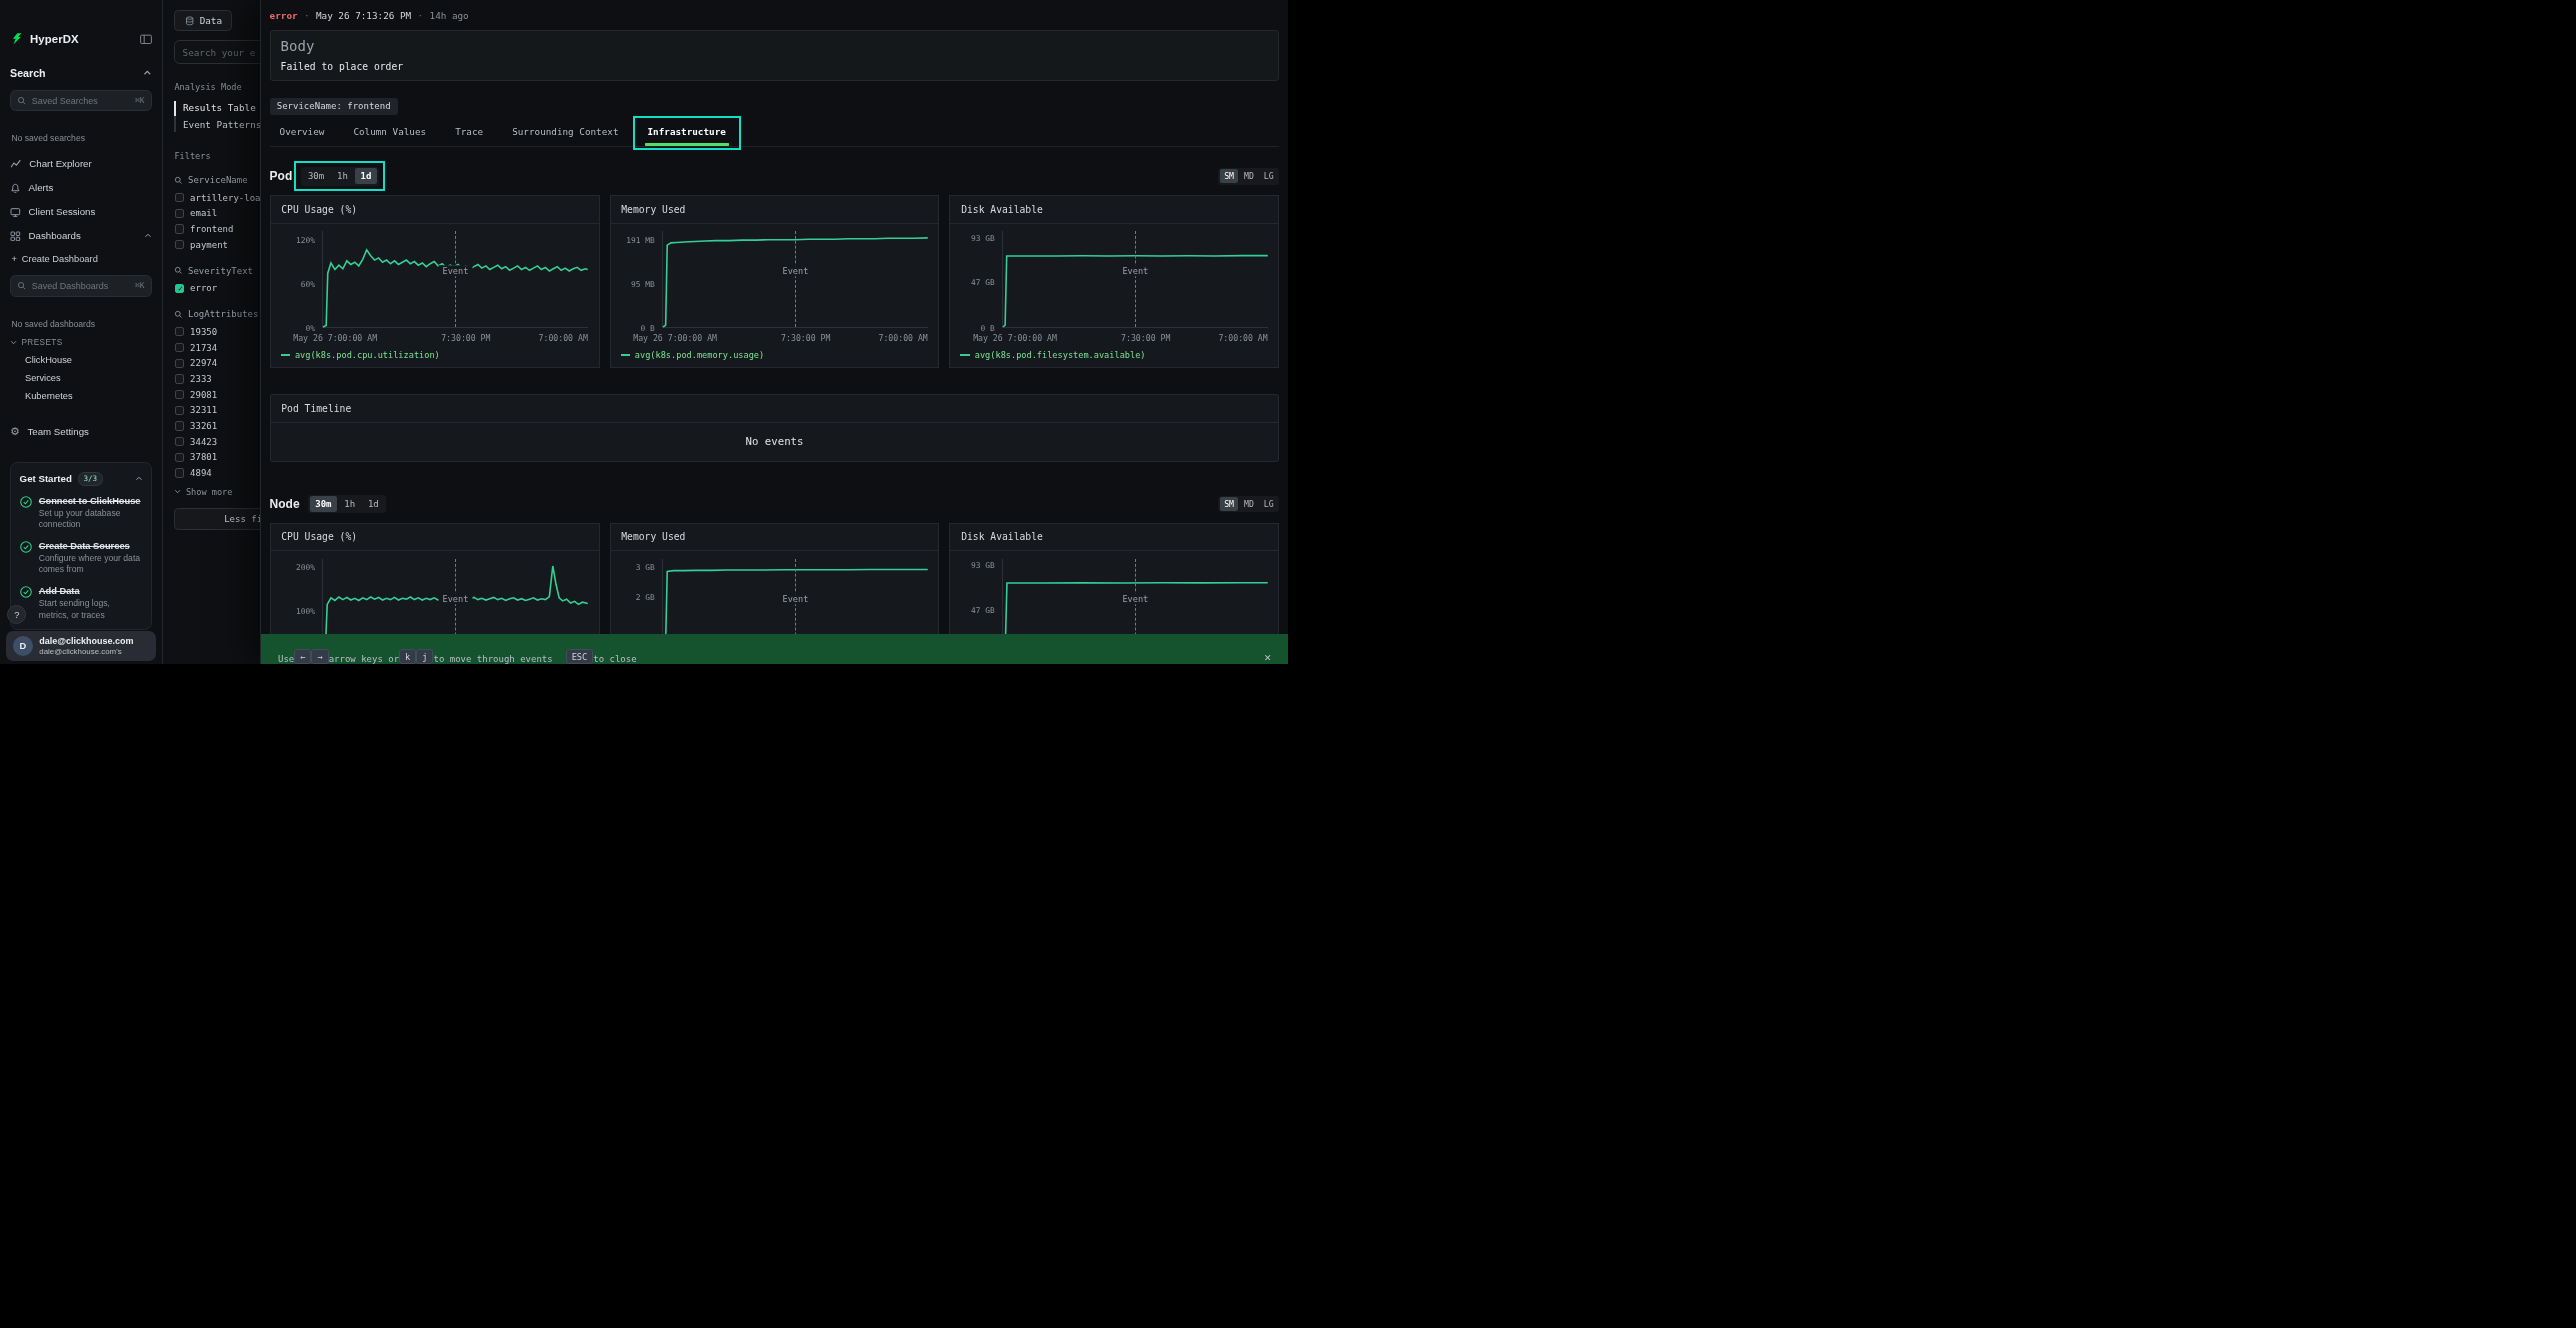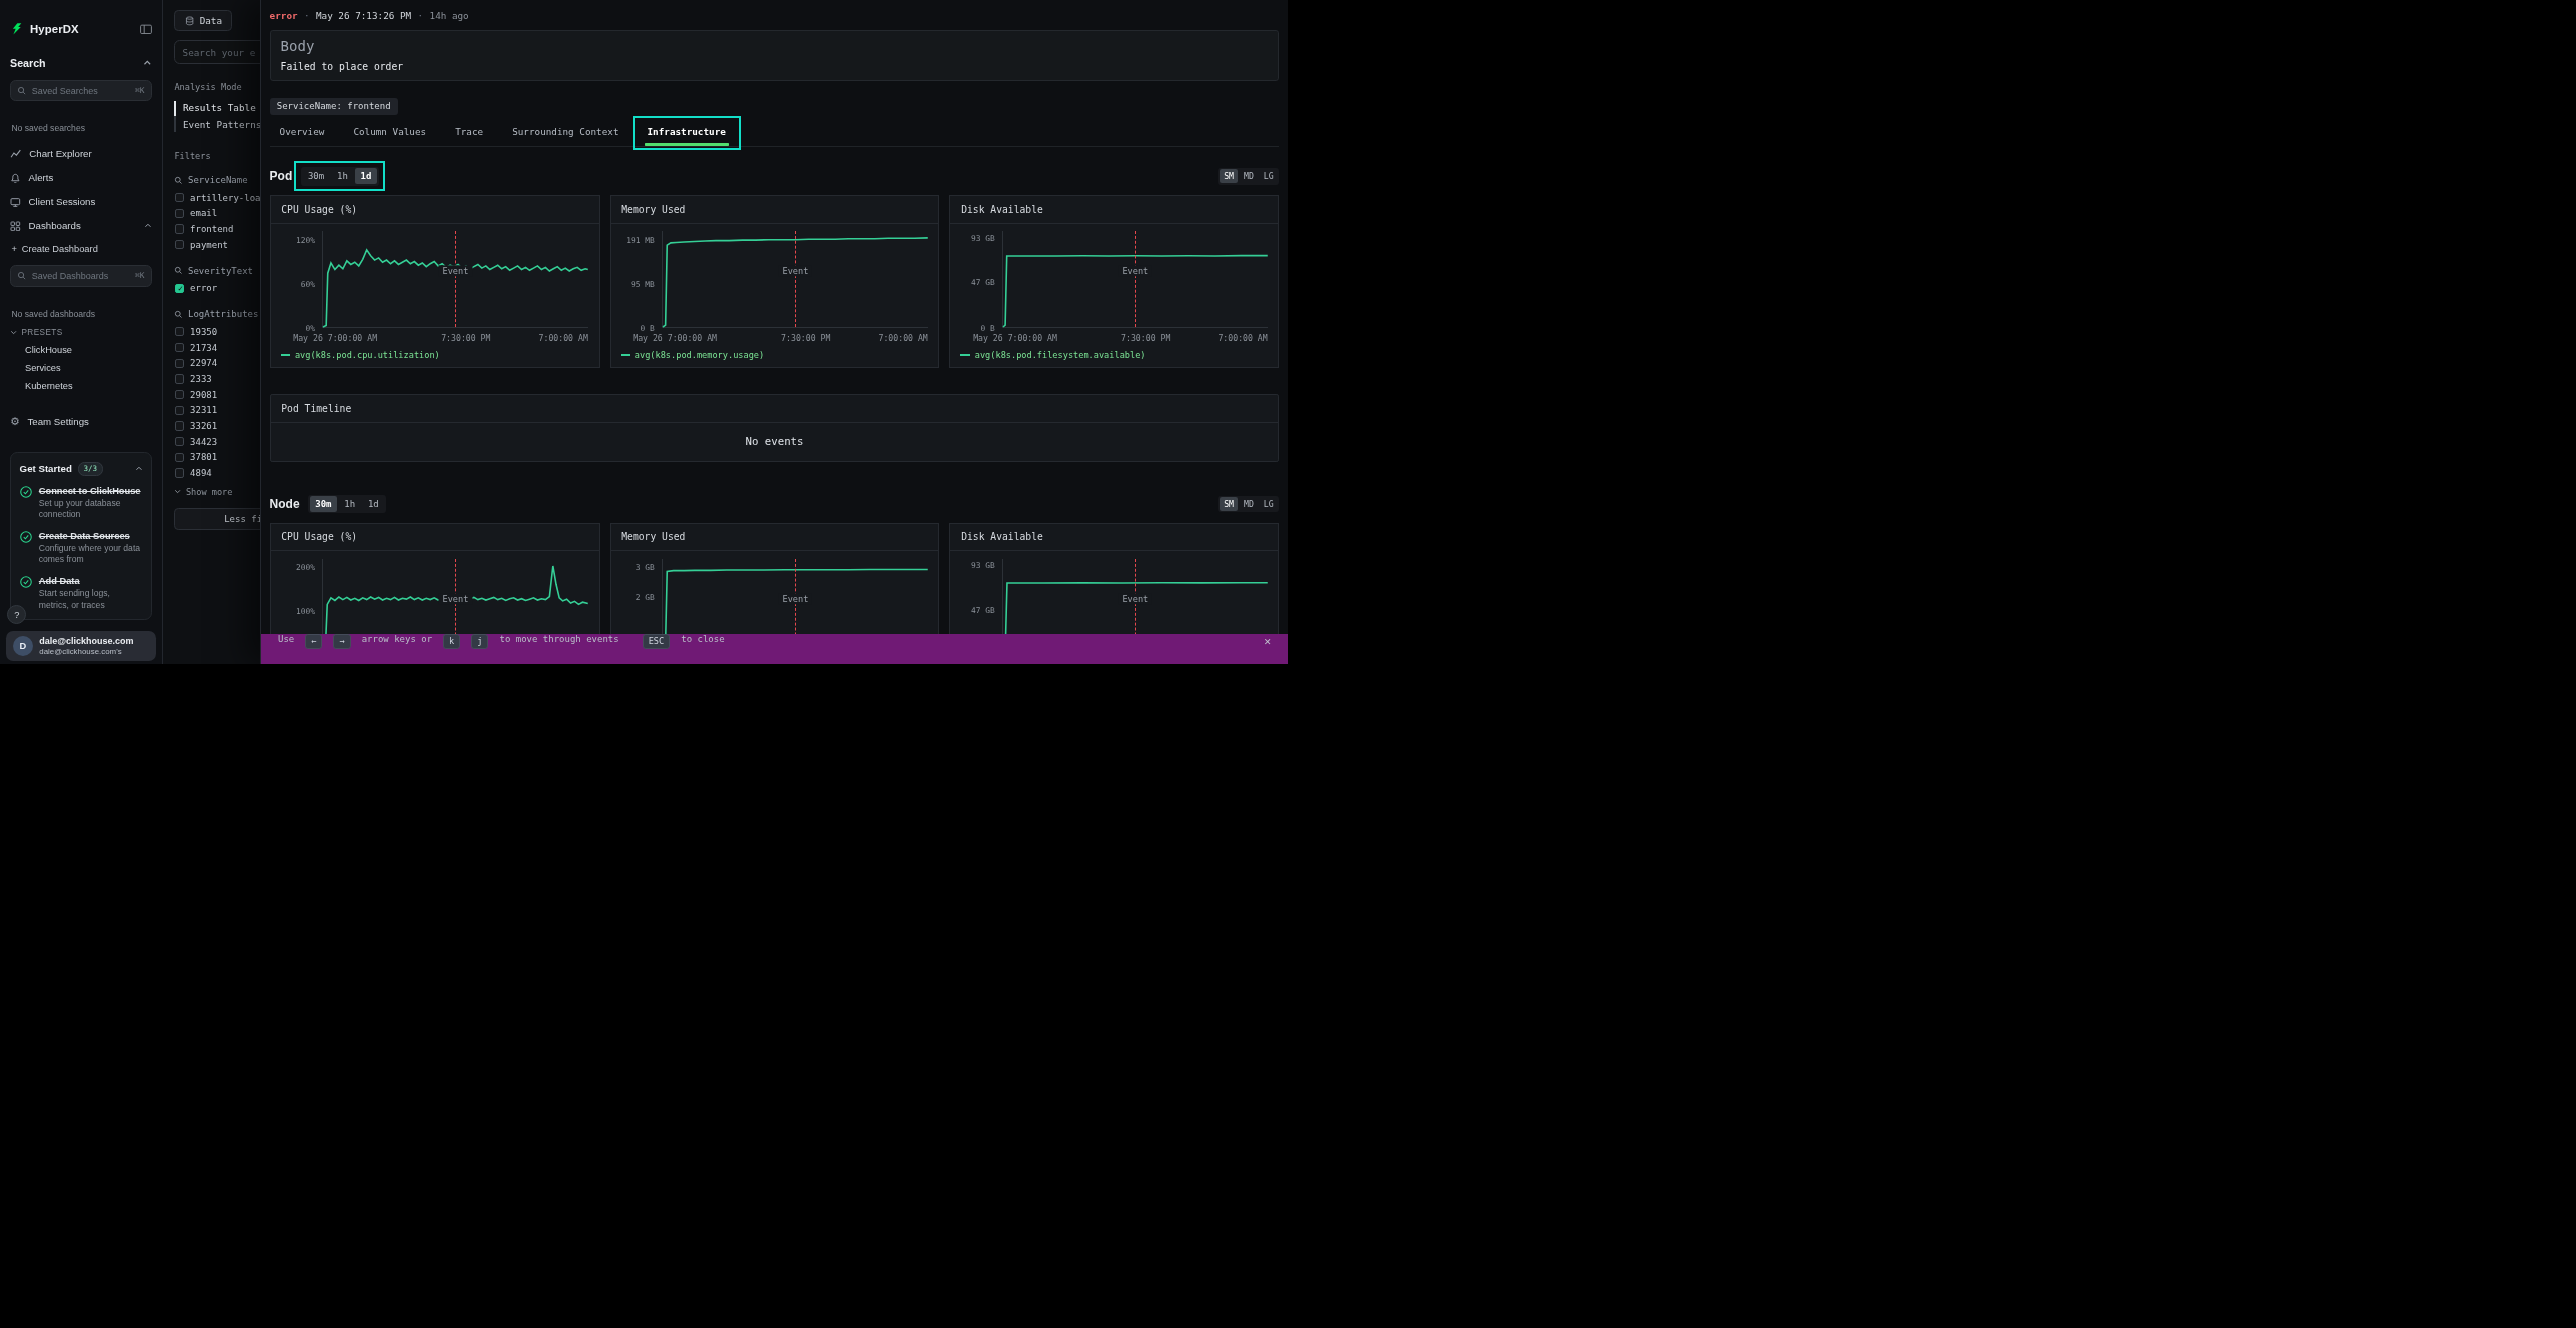--- a/index.html
+++ b/index.html
@@ -12,21 +12,21 @@
     --red:#ef6a6a; --event:#e5484d; --anno:#12dfc8;
     --chip-bg:#1a1d22; --chip-border:#2b2f36;
   }
   *{box-sizing:border-box;margin:0;padding:0}
   body{background:#000;font-family:var(--sans);}
   .app{position:relative;width:1288px;height:664px;background:var(--bg);overflow:hidden;color:var(--txt)}
   .ic{display:inline-block;vertical-align:middle;flex:none}
   svg{display:block}
 
   
-  .sidebar{position:absolute;left:0;top:0;width:163px;height:100%;background:var(--side-bg);border-right:0.7px solid var(--line);padding:8px 10px;}
+  .sidebar{position:absolute;left:0;top:0;width:163px;height:100%;background:var(--side-bg);border-right:0.7px solid var(--line);padding:18px 10px;}
   .brand-row{display:flex;align-items:center;gap:6.4px;height:42px}
   .brand{font-weight:bold;font-size:11.4px;color:var(--bright);letter-spacing:0.1px}
   .panel-toggle{margin-left:auto;color:#8b9199;cursor:pointer}
   .side-sec{display:flex;align-items:center;margin-top:7.2px}
   .side-sec .t{font-weight:bold;font-size:10.7px;color:var(--bright)}
   .side-sec .chev{margin-left:auto;color:#9aa1ab}
   .side-input{margin-top:10.7px;display:flex;align-items:center;gap:5px;height:21.5px;background:#1d2025;border:0.7px solid #2a2e34;border-radius:5.7px;padding:0 6.4px;color:var(--dim)}
   .side-input input{flex:1;min-width:0;background:transparent;border:0;outline:0;color:#c6cbd2;font-family:var(--sans);font-size:9px}
   .side-input input::placeholder{color:var(--dim)}
   .kbd-hint{font-size:7.9px;color:var(--dim);font-family:var(--mono)}
@@ -117,21 +117,21 @@
   .xtick.left{transform:translateX(-35%)}
   .xtick.center{transform:translateX(-50%)}
   .xtick.right{transform:translateX(-100%)}
   .legend{display:flex;align-items:center;gap:5px;margin:5.7px 10.7px 0 10px;height:11.4px}
   .legend-dash{width:9.3px;height:1.4px;background:var(--green)}
   .legend-text{font-size:8.6px;color:var(--legend)}
   .timeline-card{margin-top:26px;background:var(--card);border:0.7px solid var(--card-border);border-radius:2.1px}
   .timeline-title{padding:7.9px 10.7px;font-size:9.7px;color:#d8dce1;border-bottom:0.7px solid var(--card-border)}
   .timeline-empty{height:38px;display:flex;align-items:center;justify-content:center;font-size:10.7px;color:#dfe3e8}
   .sec-head.node{margin-top:33px}
-  .footer-bar{position:absolute;left:0;right:0;bottom:0;height:30px;background:#701a75;display:flex;align-items:flex-start;gap:11px;padding:0 17px;font-size:9px;color:#b9bfc9;z-index:30}
+  .footer-bar{position:absolute;left:0;right:0;bottom:0;height:30px;background:#14532d;display:flex;align-items:flex-end;gap:0;padding:0 17px;font-size:9px;color:#b9bfc9;z-index:30}
   .key{background:#343a46;border:0.7px solid #444b59;border-radius:2.9px;padding:1.4px 5px;font-size:8.6px;color:#ced3dd}
   .esc-key{margin-left:13px}
   .close-x{margin-left:auto;font-size:11.4px;color:#c3c8d0;cursor:pointer}
 </style>
 </head>
 <body>
 
 <div class="app">
 
   <div class="sidebar">

